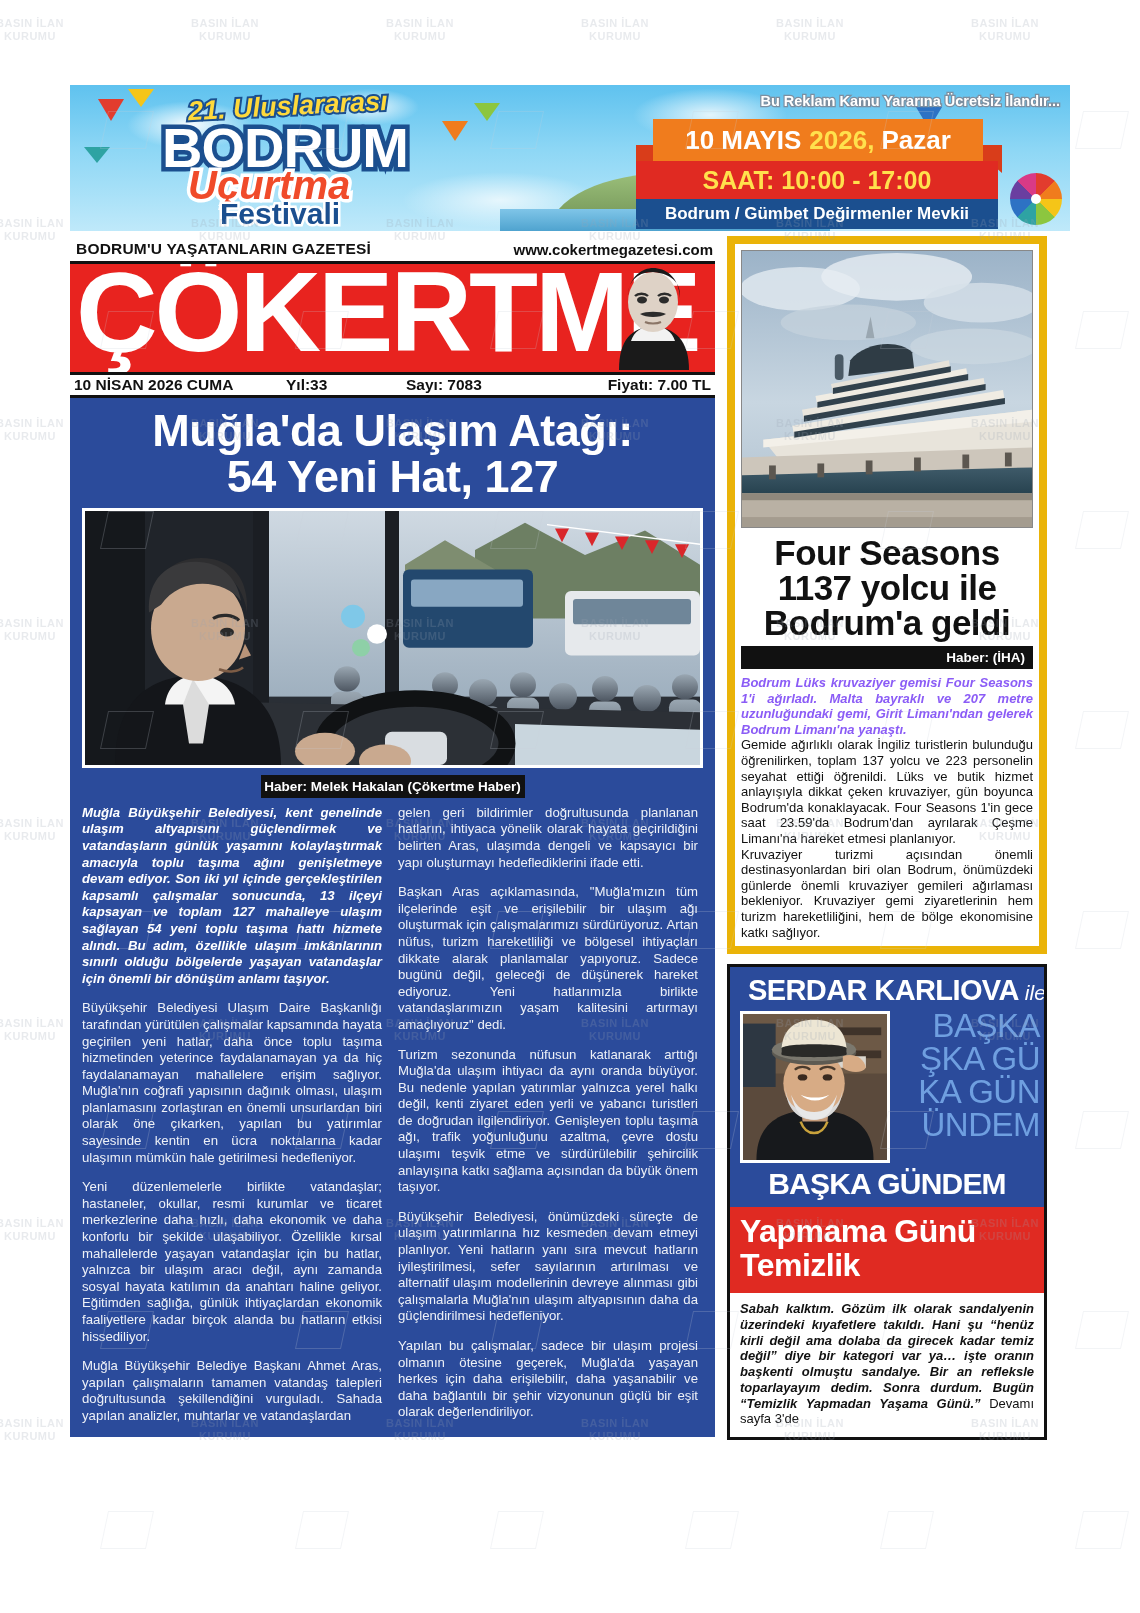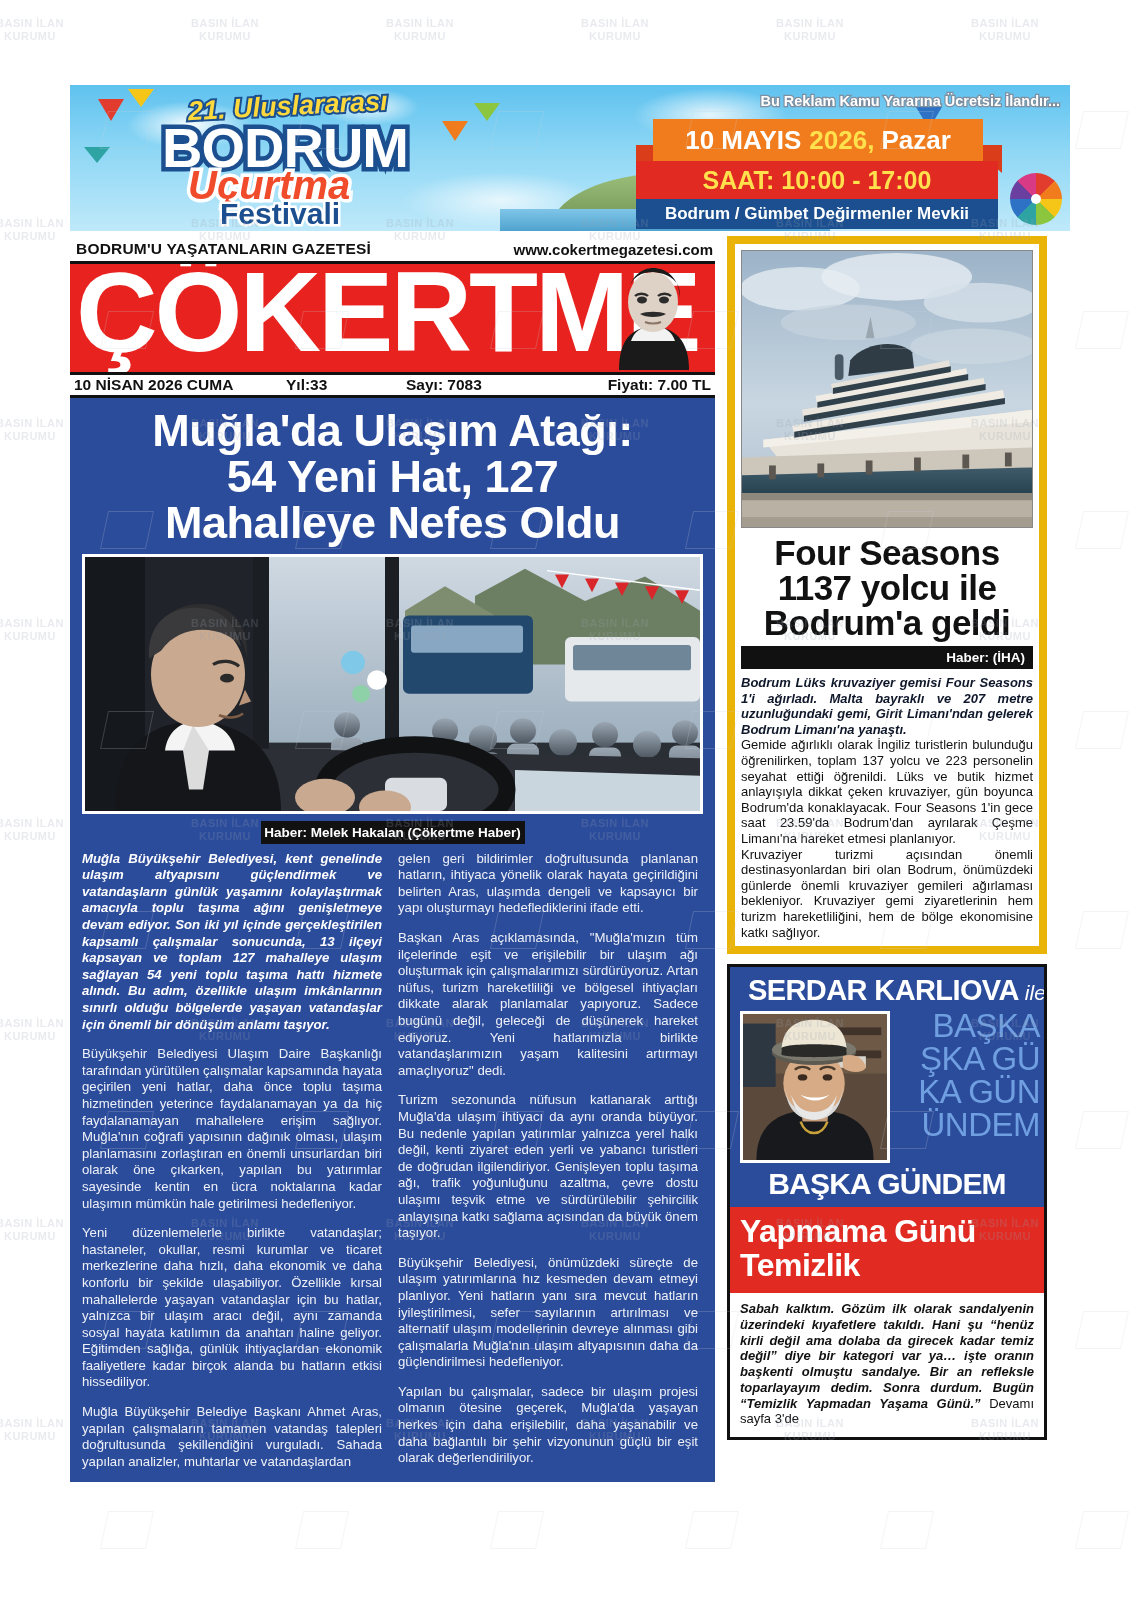--- a/index.html
+++ b/index.html
@@ -260,21 +260,21 @@
   }
   .ship-byline {
     margin-top: 6px;
     background: #111; color: #fff;
     font-size: 13.5px; font-weight: bold;
     text-align: right; padding: 4px 8px;
   }
   .ship-lede {
     margin-top: 6px;
     font-size: 13px; line-height: 15.6px;
-    font-weight: bold; font-style: italic; color: #0f172a;
+    font-weight: bold; font-style: italic; color: #8b5cf6;
     text-align: justify;
   }
   .ship-body {
     font-size: 13px; line-height: 15.6px; color: #111; text-align: justify;
   }
 
   
   .col-box {
     margin-top: 10px;
     border: 3px solid #111;
@@ -557,21 +557,20 @@
           <span>Yıl:33</span>
           <span>Sayı: 7083</span>
           <span>Fiyatı: 7.00 TL</span>
         </div>
       </div>
 
       <div class="lead-block">
         <div class="lead-head">
           <div>Muğla'da Ulaşım Atağı:</div>
           <div>54 Yeni Hat, 127</div>
-          <div>Mahalleye Nefes Oldu</div>
         </div>
 
         <div class="lead-photo">
           <svg viewBox="0 0 615 260" preserveAspectRatio="none" style="width:100%;height:100%;display:block">
             <defs>
               <linearGradient id="glassG" x1="0" y1="0" x2="0" y2="1">
                 <stop offset="0%" stop-color="#cfd9e2"></stop>
                   <stop offset="100%" stop-color="#9fb0bf"></stop>
               </linearGradient>
               <linearGradient id="crowdG" x1="0" y1="0" x2="0" y2="1">

